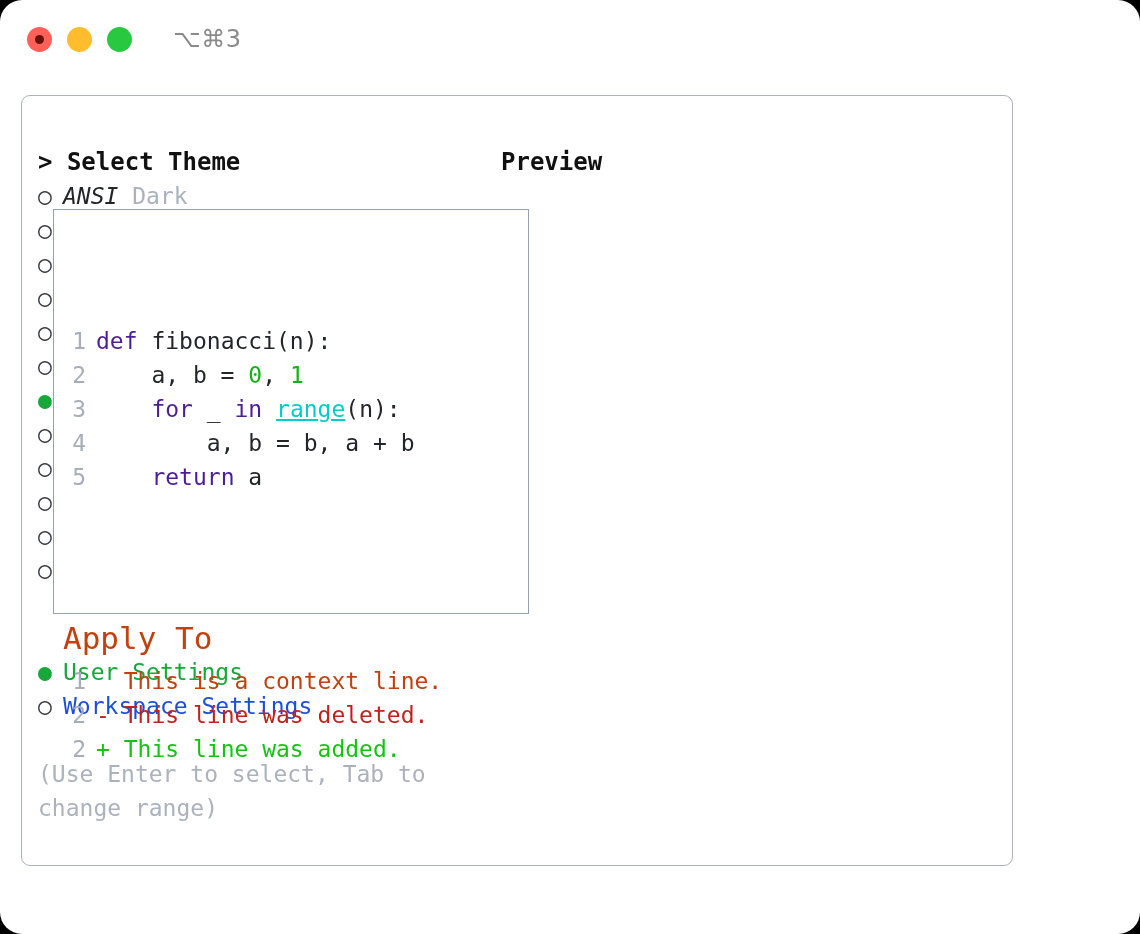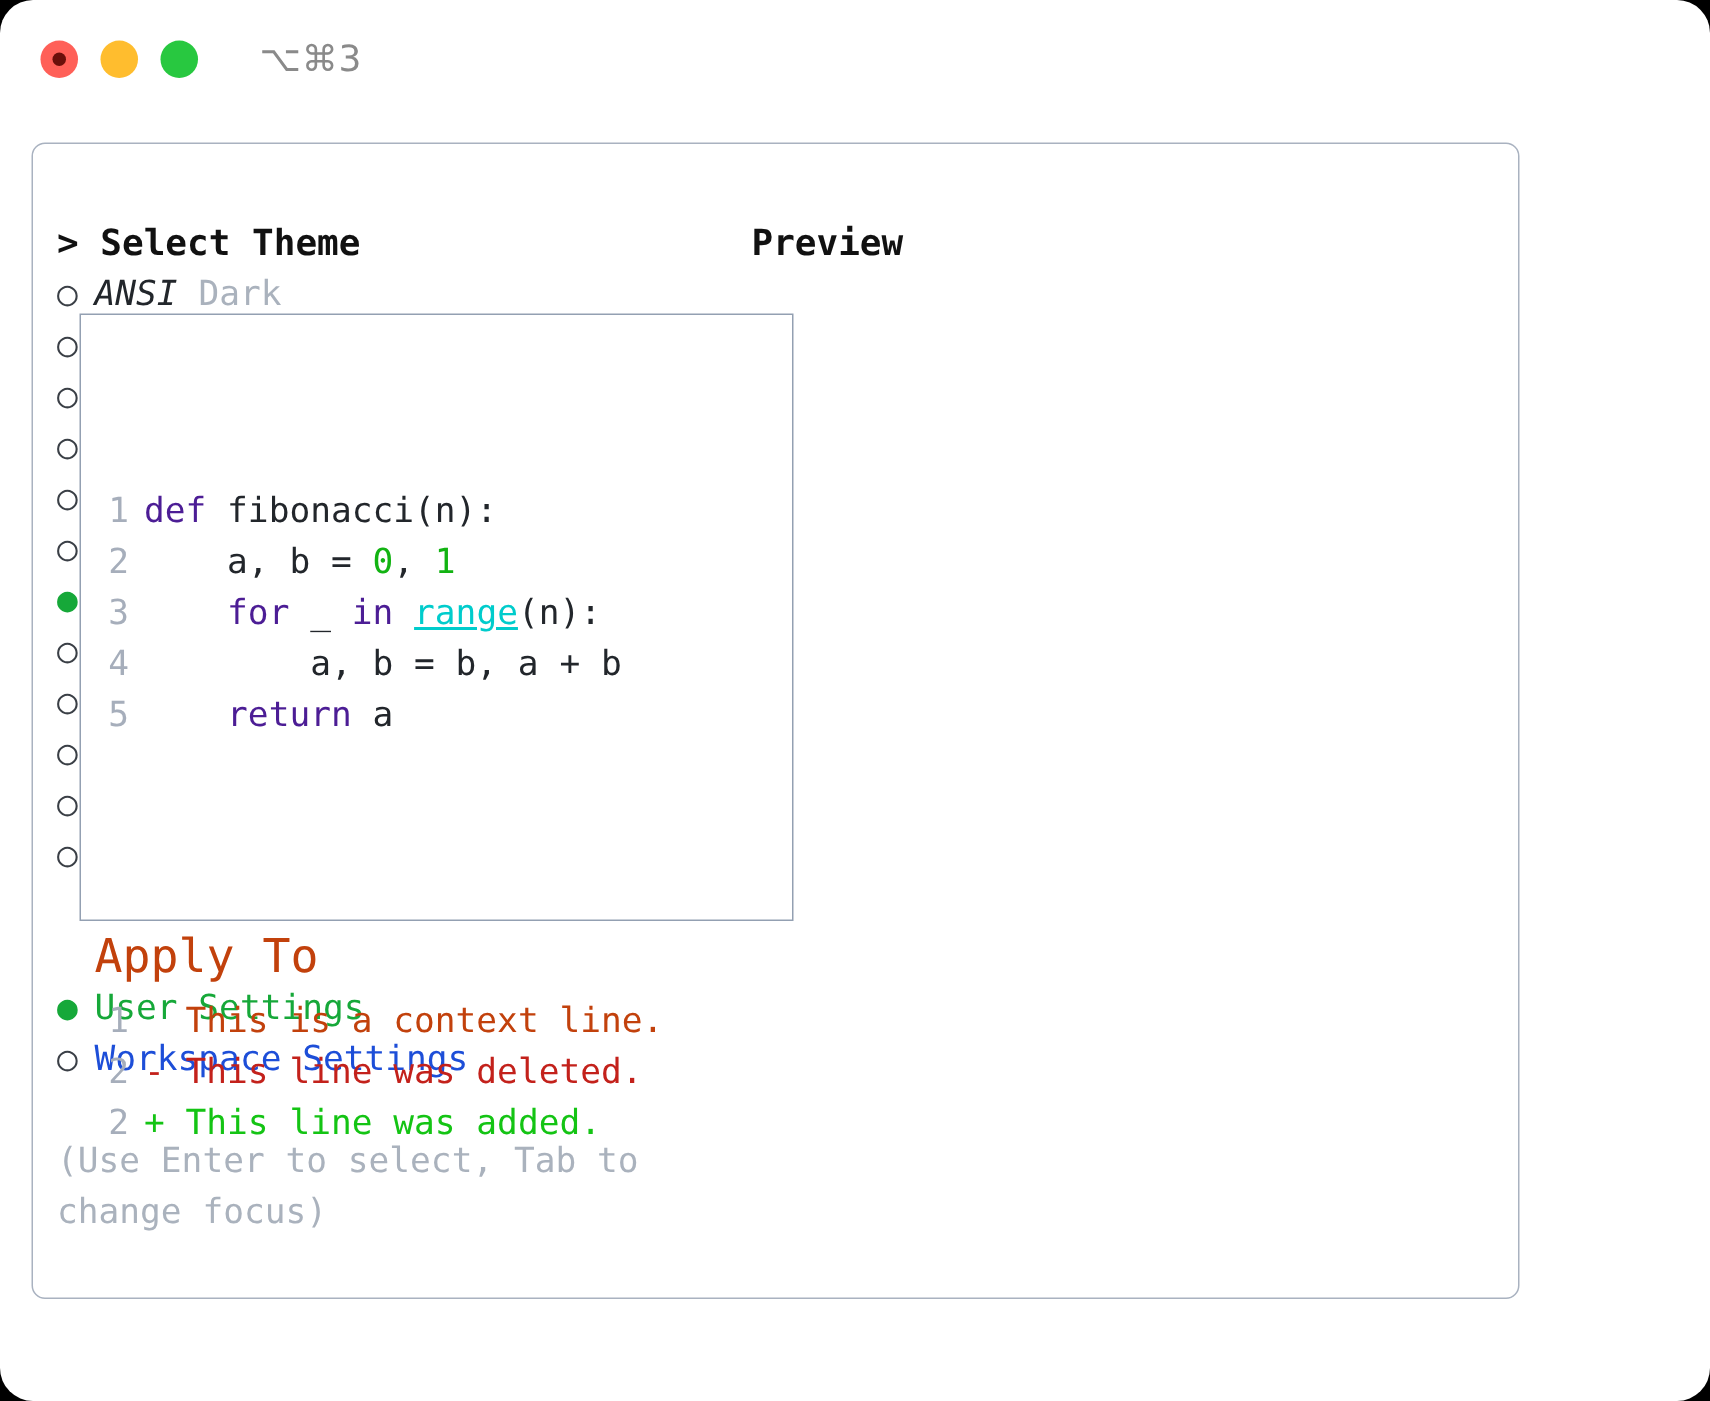--- a/index.html
+++ b/index.html
@@ -230,21 +230,21 @@
 
       <div class="gap-row"></div>
 
       <div class="section-label">Apply To</div>
 
       <div id="apply-list">
           <div class="apply-row selected"><span class="bullet on">●</span><span class="apply-label">User Settings</span></div>
           <div class="apply-row"><span class="bullet off">○</span><span class="apply-label">Workspace Settings</span></div>
         </div>
 
-      <div class="hint">(Use Enter to select, Tab to change focus)</div>
+      <div class="hint">(Use Enter to select, Tab to change range)</div>
     </div>
 
     <div class="col-right">
       <div class="heading">Preview</div>
     </div>
 
     <div class="preview-box">
       <div class="code">
         <div id="code-lines"><div class="code-line"><span class="lno">1</span><span class="ctext"><span class="tok-kw">def</span><span class="tok-plain"> fibonacci(n):</span></span></div><div class="code-line"><span class="lno">2</span><span class="ctext"><span class="tok-plain">    a, b = </span><span class="tok-num">0</span><span class="tok-plain">, </span><span class="tok-num">1</span></span></div><div class="code-line"><span class="lno">3</span><span class="ctext"><span class="tok-plain">    </span><span class="tok-kw">for</span><span class="tok-plain"> _ </span><span class="tok-kw">in</span><span class="tok-plain"> </span><span class="tok-fn">range</span><span class="tok-plain">(n):</span></span></div><div class="code-line"><span class="lno">4</span><span class="ctext"><span class="tok-plain">        a, b = b, a + b</span></span></div><div class="code-line"><span class="lno">5</span><span class="ctext"><span class="tok-plain">    </span><span class="tok-kw">return</span><span class="tok-plain"> a</span></span></div></div>
         <div class="spacer-line"></div>

